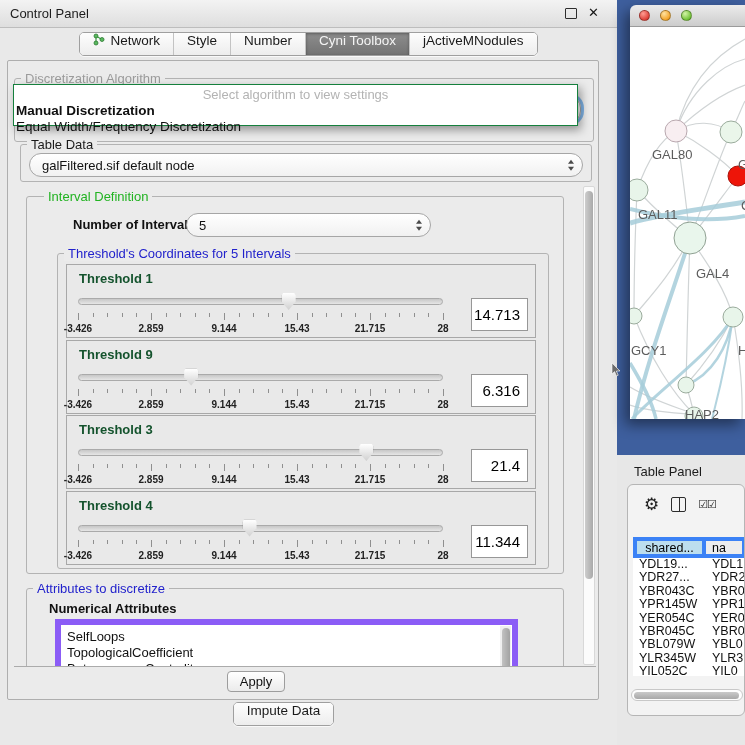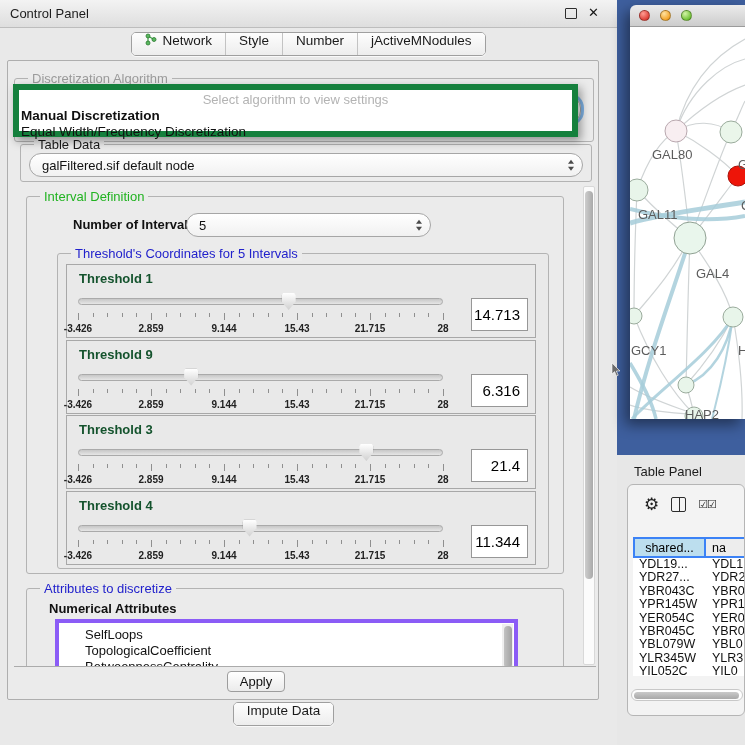--- a/index.html
+++ b/index.html
@@ -26,38 +26,38 @@
        box-shadow:inset 0 1px 3px rgba(0,0,0,.35);}
   #top-tabs{position:absolute;left:0;top:32px;width:617px;display:flex;justify-content:center;}
   #bottom-tabs{position:absolute;left:0;top:702px;width:617px;display:flex;justify-content:center;
        transform:translateX(-25px);}
 
   .content-panel{position:absolute;left:7px;top:60px;width:590px;height:638px;
        border:1px solid #aeaeae;background:#ebebeb;border-radius:2px;}
 
   
   .group{position:absolute;border:1px solid #b3b3b3;border-radius:3px;}
-  .glabel{position:absolute;top:-8px;left:13px;background:#ebebeb;padding:0 4px;font-size:13px;line-height:15px;text-align:right;}
-  .glabel.green{color:#21b321;}
+  .glabel{position:absolute;top:-8px;left:6px;background:#ebebeb;padding:0 4px;font-size:13px;line-height:15px;text-align:right;}
+  .glabel.green{color:#21b321;margin-left:11px;}
   .glabel.blue{color:#2222cc;}
   .glabel.gray{color:#9b9b9b;}
 
   
   .combo{position:absolute;border:1px solid #a6a6a6;border-radius:12px;
        background:linear-gradient(#ffffff,#f1f1f1);font-size:13px;color:#111;
        display:flex;align-items:center;padding-left:12px;box-sizing:border-box;}
   .combo.focus{box-shadow:0 0 0 3px #7fb2e5;}
   .spin{position:absolute;right:8px;top:50%;transform:translateY(-50%);}
   .spin i{display:block;width:0;height:0;border-left:3.5px solid transparent;border-right:3.5px solid transparent;}
   .spin .u{border-bottom:4.5px solid #4a4a4a;margin-bottom:2.5px;}
   .spin .d{border-top:4.5px solid #4a4a4a;}
 
   
-  .popup{position:absolute;left:13px;top:84px;width:565px;height:53px;background:#ffffff;
-       border:6px solid #15803d;box-shadow:3px 4px 9px rgba(0,0,0,.38);z-index:30;box-sizing:border-box;}
+  .popup{position:absolute;left:13px;top:84px;width:565px;height:42px;background:#ffffff;
+       border:1px solid #15803d;box-shadow:3px 4px 9px rgba(0,0,0,.38);z-index:30;box-sizing:border-box;}
   .popup .hint{text-align:center;font-size:13px;color:#b3b3b3;padding-top:2px;height:16px;}
   .popup .pitem{font-size:13.5px;color:#101010;padding-left:2px;height:16px;line-height:16px;}
   .popup .pitem.bold{font-weight:bold;}
 
   
   .scrollarea{position:absolute;left:14px;top:184px;width:568px;height:482px;overflow:hidden;}
   .hr-line{position:absolute;left:14px;top:666px;width:582px;border-top:1px solid #ababab;}
   .vscroll{position:absolute;left:583px;top:186px;width:12px;height:479px;background:#fbfbfb;
        border:1px solid #d8d8d8;border-radius:2px;box-sizing:border-box;}
   .vscroll .thumb{position:absolute;left:1px;top:4px;width:8px;height:388px;border-radius:5px;
@@ -79,21 +79,21 @@
   .tick.minor{height:4px;}
   .tick.major{height:7px;}
   .ticklabels{position:absolute;left:0;top:32px;width:100%;}
   .ticklabel{position:absolute;transform:translateX(-50%);font-size:10px;font-weight:bold;color:#222;white-space:nowrap;}
   .thr-value{position:absolute;left:404px;top:33px;width:57px;height:33px;background:#fff;
        border:1px solid #979797;box-sizing:border-box;display:flex;align-items:center;
        justify-content:flex-end;padding-right:7px;font-size:15px;color:#000;}
 
   
   .attr-list{position:absolute;left:28px;top:30px;width:463px;height:70px;background:#fff;
-       border:4px solid #8b5cf6;box-sizing:border-box;overflow:hidden;padding-left:20px;}
+       border:6px solid #8b5cf6;box-sizing:border-box;overflow:hidden;}
   .attr-item{font-size:13px;color:#111;line-height:16px;padding:0 0 0 6px;white-space:nowrap;}
   .attr-scroll{position:absolute;right:1px;top:1px;width:11px;height:66px;background:#efefef;}
   .attr-scroll .thumb{position:absolute;left:1.5px;top:2px;width:8px;height:42px;border-radius:4px;
        background:linear-gradient(90deg,#c2c2c2,#a2a2a2);}
 
   .apply-btn{position:absolute;left:227px;top:671px;width:58px;height:21px;border:1px solid #9d9d9d;
        border-radius:4px;background:linear-gradient(#ffffff,#ebebeb);font-size:13px;color:#111;
        display:flex;align-items:center;justify-content:center;font-family:inherit;}
 
   
@@ -119,21 +119,21 @@
   .table-panel{position:absolute;left:617px;top:455px;width:128px;height:290px;background:#e7e7e7;}
   .tp-title{position:absolute;left:17px;top:9px;font-size:13px;color:#1c1c1c;}
   .tp-window{position:absolute;left:10px;top:29px;width:118px;height:232px;background:#f3f3f3;
        border:1px solid #b5b5b5;border-radius:6px;box-sizing:border-box;overflow:hidden;}
   .tp-toolbar{position:absolute;left:0;top:4px;width:100%;height:30px;display:flex;align-items:center;gap:12px;padding-left:16px;}
   .gear{font-size:17px;color:#222;line-height:17px;}
   .split-ic{width:13px;height:13px;border:1.8px solid #2c2c2c;border-radius:2px;position:relative;}
   .split-ic::after{content:"";position:absolute;left:50%;top:0;bottom:0;border-left:1.8px solid #2c2c2c;}
   .checks{font-size:11px;color:#222;letter-spacing:-1px;}
   .tp-header{position:absolute;left:5px;top:52px;width:113px;height:21px;display:flex;font-size:12.5px;}
-  .tp-header .hc{box-sizing:border-box;border:2px solid #3b82f6;display:flex;align-items:center;justify-content:center;overflow:hidden;white-space:nowrap;}
+  .tp-header .hc{box-sizing:border-box;border:4px solid #3b82f6;display:flex;align-items:center;justify-content:center;overflow:hidden;white-space:nowrap;}
   .tp-header .hc.c1{width:73px;background:#bcdeee;}
   .tp-header .hc.c2{flex:1;background:#ededed;border-left:none;justify-content:flex-start;padding-left:6px;}
   .tp-rows{position:absolute;left:5px;top:73px;width:113px;height:118px;overflow:hidden;background:#fff;}
   .tp-row{display:flex;height:13.4px;font-size:12.5px;line-height:13.4px;color:#111;white-space:nowrap;}
   .tp-row .c1{width:73px;padding-left:6px;box-sizing:border-box;overflow:hidden;}
   .tp-row .c2{flex:1;padding-left:6px;overflow:hidden;}
   .hscroll{position:absolute;left:3px;top:204px;width:112px;height:12px;background:#fdfdfd;
        border:1px solid #c8c8c8;border-radius:6px;box-sizing:border-box;}
   .hscroll .thumb{position:absolute;left:2px;top:1.5px;height:7px;width:105px;border-radius:4px;
        background:linear-gradient(#c9c9c9,#a8a8a8);}
@@ -159,20 +159,23 @@
             <circle cx="3" cy="10" r="2" fill="#59b85e" stroke="#2c7a31" stroke-width="0.8"></circle>
             <circle cx="9" cy="6.5" r="2" fill="#59b85e" stroke="#2c7a31" stroke-width="0.8"></circle>
           </svg>
           <span>Network</span>
         </div>
         <div class="tab">
           <span>Style</span>
         </div>
         <div class="tab">
           <span>Number</span>
+        </div>
+        <div class="tab sel">
+          <span>Cyni Toolbox</span>
         </div>
         <div class="tab">
           <span>jActiveMNodules</span>
         </div>
       </div>
     </div>
 
   <div class="content-panel"></div>
 
   <div class="group" style="left:14px;top:78px;width:578px;height:62px;">

